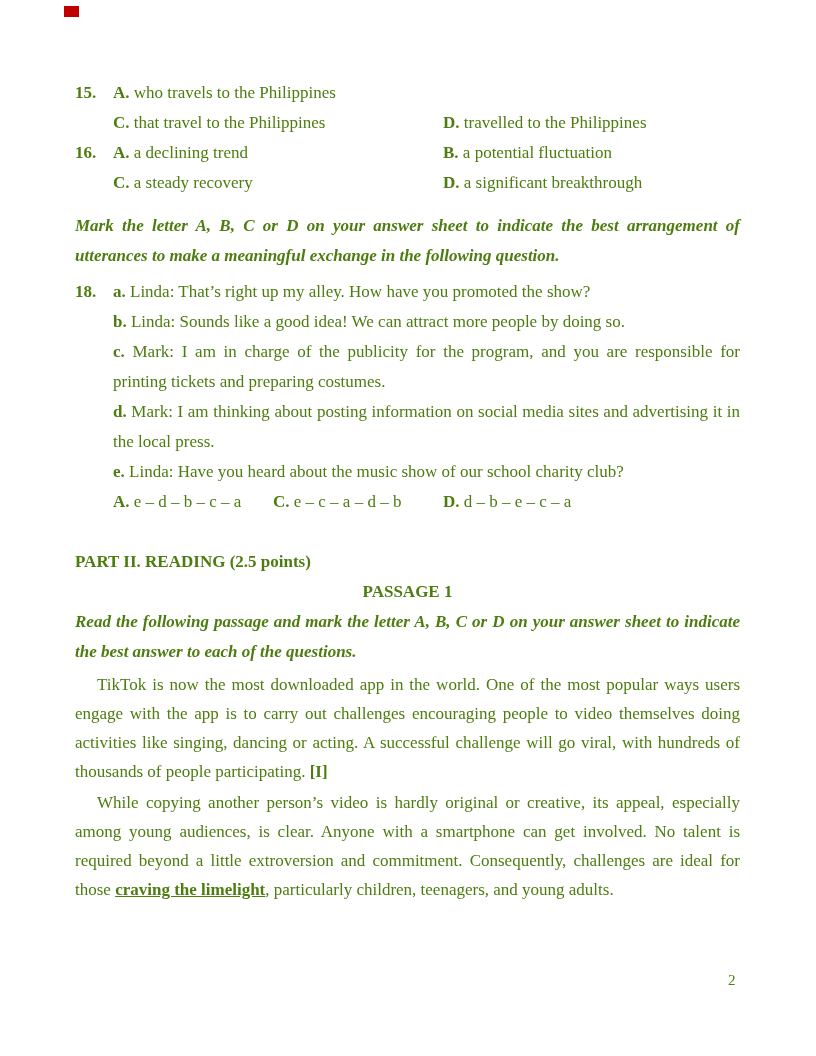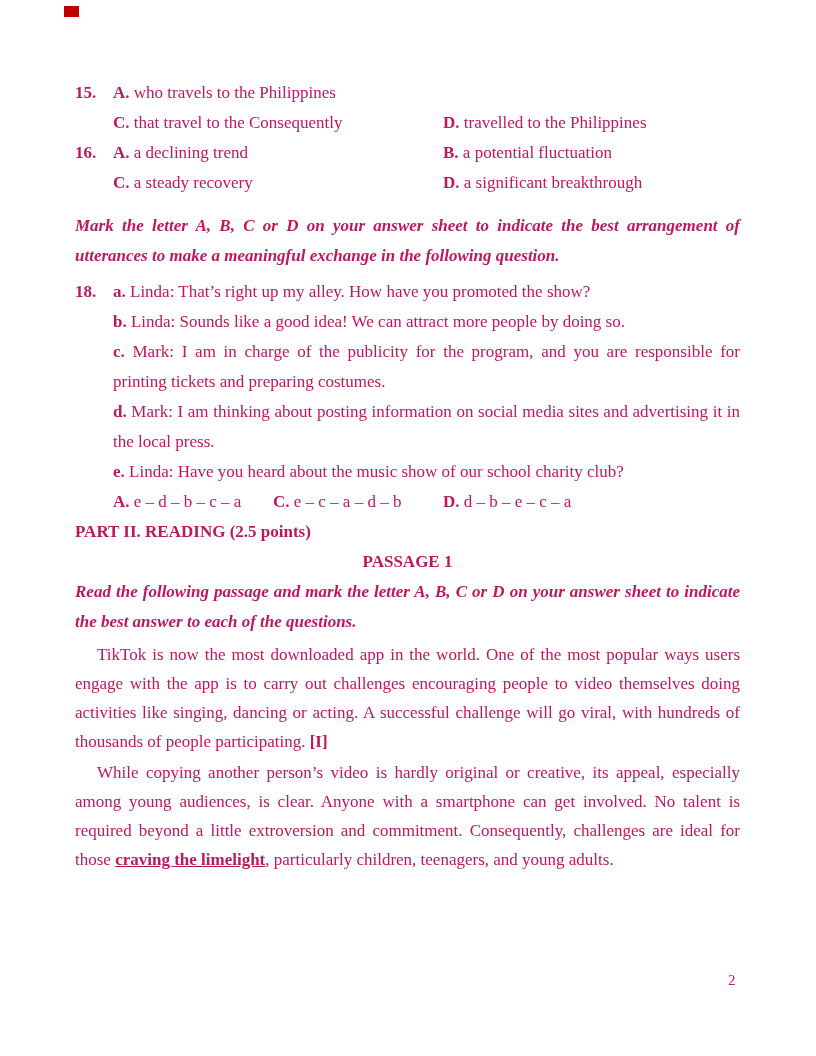--- a/index.html
+++ b/index.html
@@ -2,21 +2,21 @@
 <html><head>
 <meta charset="utf-8">
 <style>
   html,body { margin:0; padding:0; background:#ffffff; }
   .page {
     position:relative;
     width:816px; height:1056px;
     background:#ffffff;
     font-family:"Liberation Serif","DejaVu Serif",serif;
     font-size:17px;
-    color:#be185d;
+    color:#4d7c0f;
     overflow:hidden;
   }
   .red-marker {
     position:absolute; left:64px; top:6px;
     width:15px; height:11px;
   }
   .content { position:absolute; left:75px; top:78px; width:665px; }
 
   .b  { font-weight:bold; }
   .bu { font-weight:bold; text-decoration:underline; }
@@ -28,21 +28,21 @@
   .inst {
     font-weight:bold; font-style:italic;
     text-align:justify; line-height:30px; margin:0;
   }
   .inst-arrangement { margin-top:13px; margin-bottom:6px; }
 
   .q18row { display:grid; grid-template-columns:38px 1fr; line-height:30px; }
   .utt { margin-left:38px; line-height:30px; text-align:justify; }
   .ansrow { display:grid; grid-template-columns:38px 160px 170px 165px 1fr; line-height:30px; }
 
-  .part-heading { font-weight:bold; line-height:30px; }
+  .part-heading { font-weight:bold; line-height:30px; margin-top:30px; }
   .passage-heading { font-weight:bold; line-height:30px; text-align:center; }
 
   .para { text-align:justify; text-indent:22px; line-height:29px; margin:0; }
   .para-1 { margin-top:3px; }
   .para-2 { margin-top:2px; }
 
   .page-number {
     position:absolute; top:971px; left:728px;
     font-size:15px; line-height:18px;
   }
@@ -55,21 +55,21 @@
   <div class="red-marker" style="background: rgb(192, 0, 0);"></div>
 
   <div class="content">
 
     <div class="qrow">
       <span class="num">15.</span>
       <span><span class="b">A.</span> <span>who travels to the Philippines</span></span>
     </div>
     <div class="qrow">
       <span></span>
-      <span><span class="b">C.</span> <span>that travel to the Consequently</span></span>
+      <span><span class="b">C.</span> <span>that travel to the Philippines</span></span>
       <span><span class="b">D.</span> <span>travelled to the Philippines</span></span>
     </div>
 
     <div class="qrow">
       <span class="num">16.</span>
       <span><span class="b">A.</span> <span>a declining trend</span></span>
       <span><span class="b">B.</span> <span>a potential fluctuation</span></span>
     </div>
     <div class="qrow">
       <span></span>

